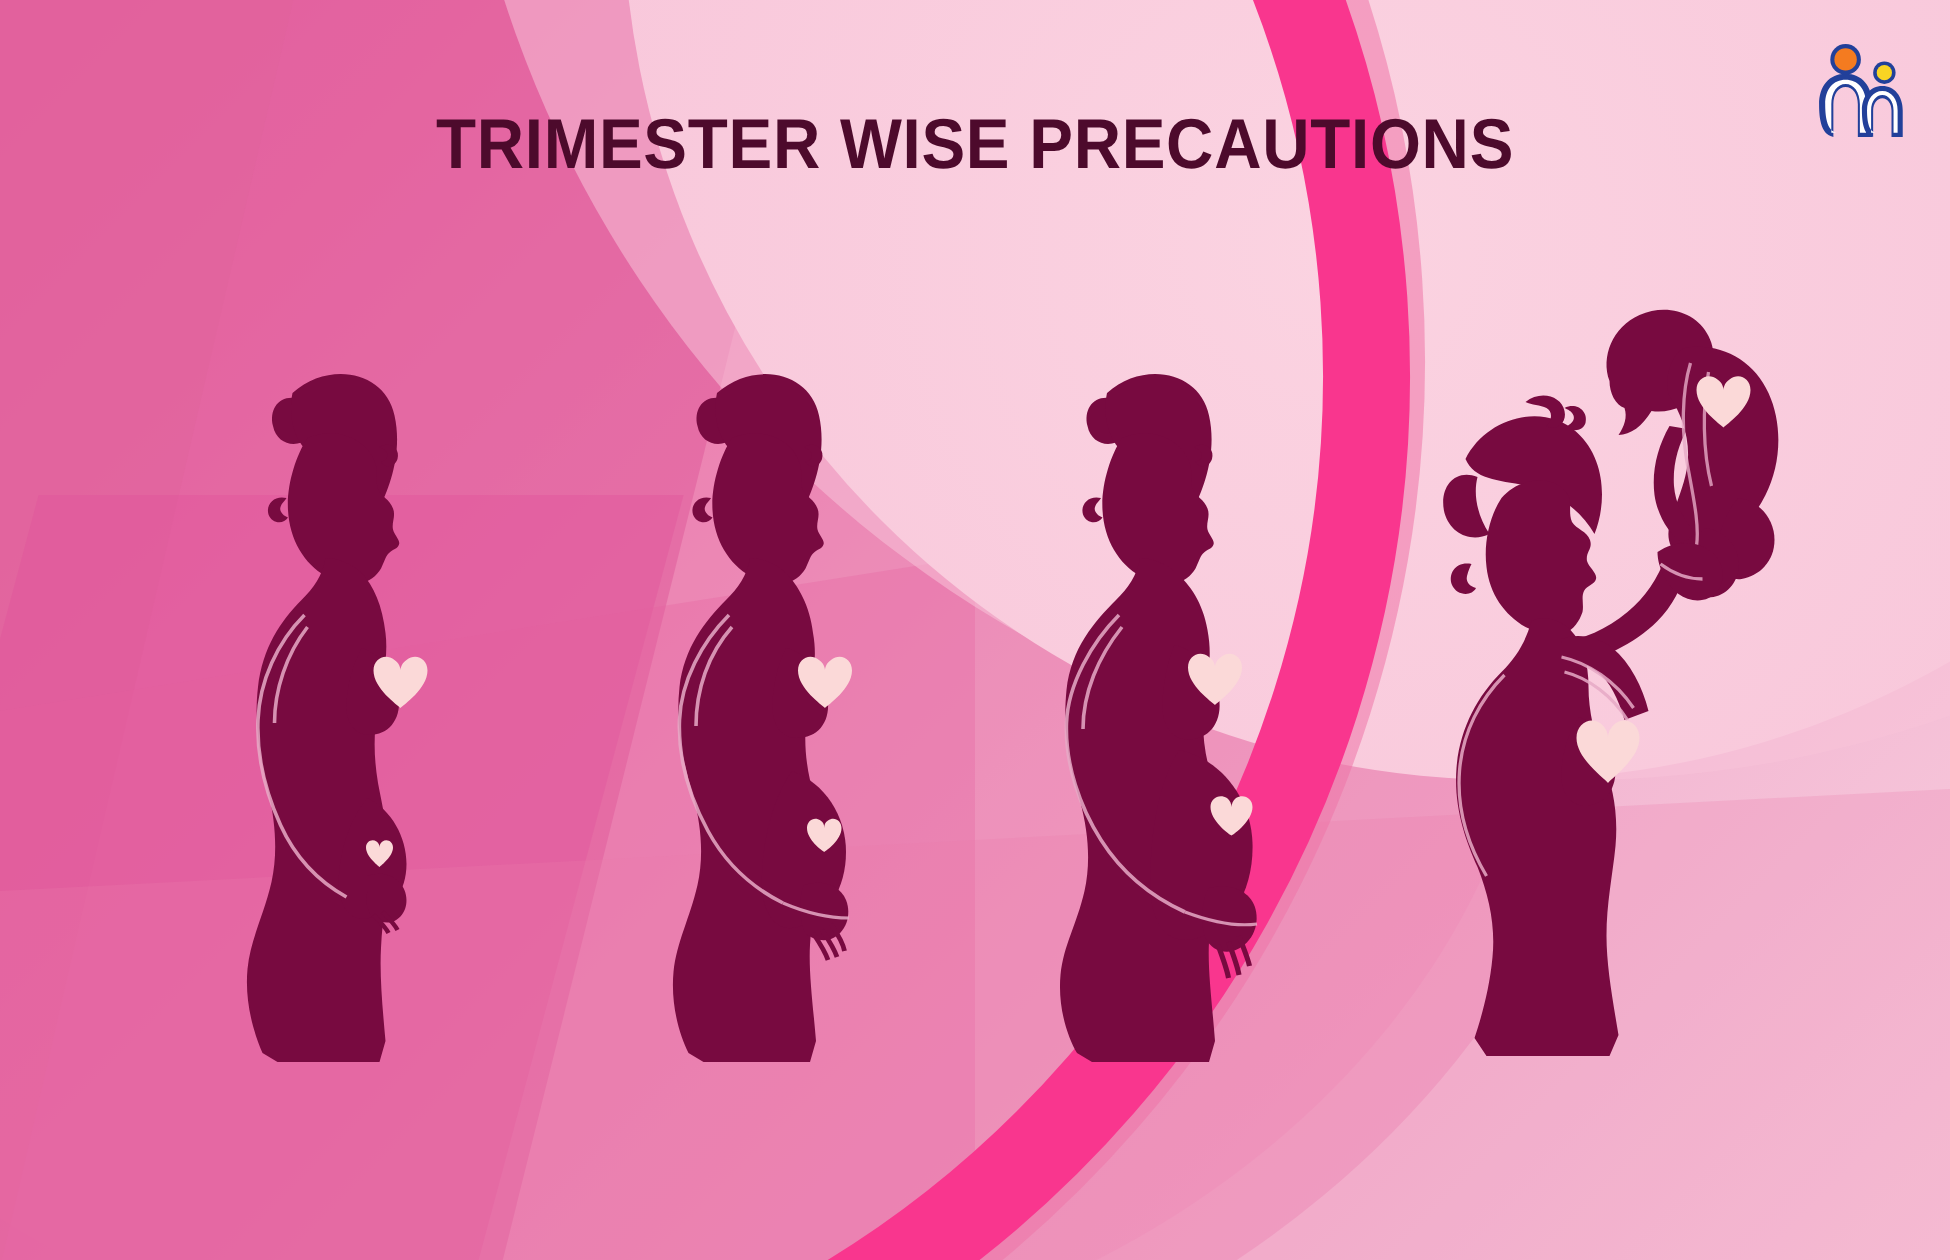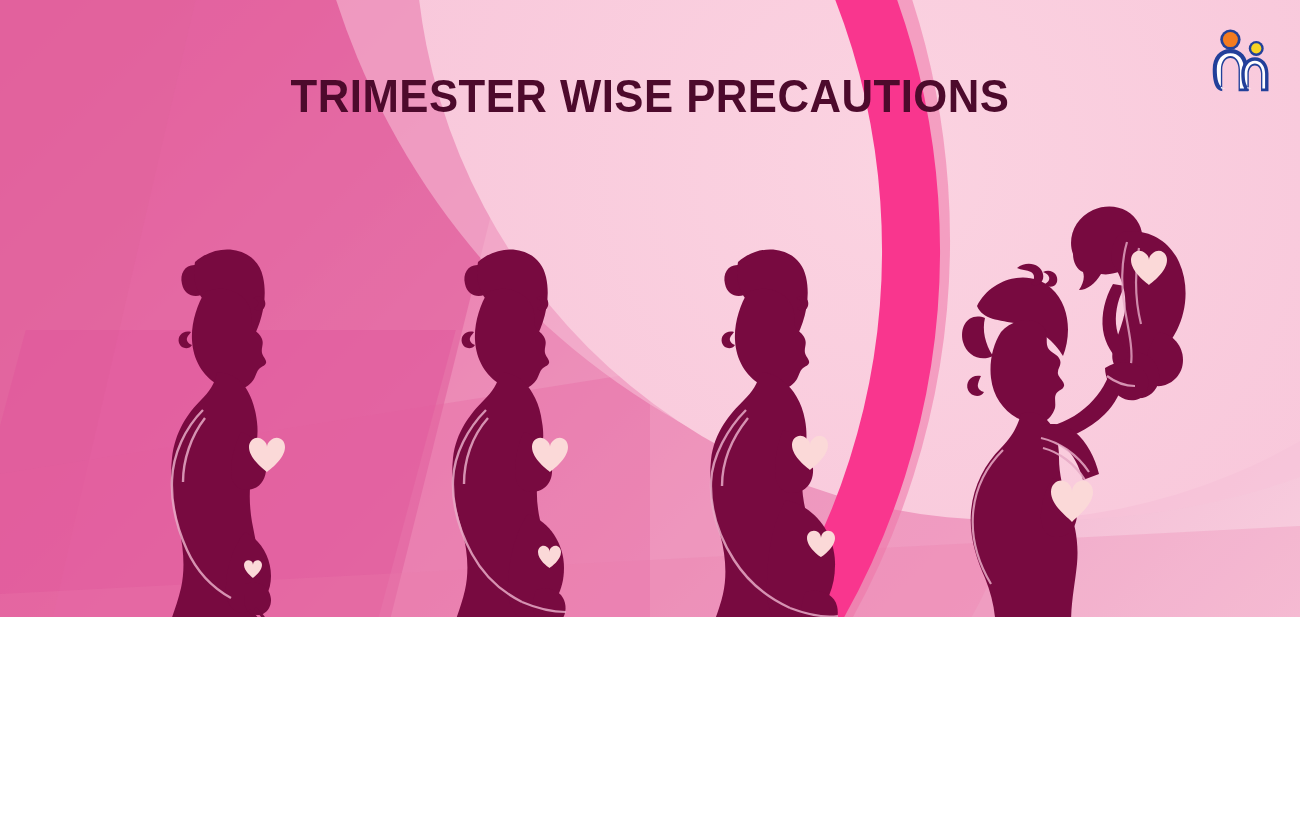--- a/index.html
+++ b/index.html
@@ -1,21 +1,21 @@
 <!DOCTYPE html>
 <html><head>
 <meta charset="utf-8">
 <style>
   html,body{margin:0;padding:0;background:#fff;}
   body{font-family:"Liberation Sans",sans-serif;}
 
   #poster{
     position:relative;
     width:1300px;
-    height:617px;
+    height:840px;
     overflow:hidden;
     background:#e98cb4;
   }
 
   
   .bg-base{
     position:absolute;inset:0;
     background:linear-gradient(135deg,#e4559a 0%, #ea74ab 22%, #eea0c4 50%, #f3b7d2 72%, #f8cfdf 100%);
   }
   .bg-lightcircle{

